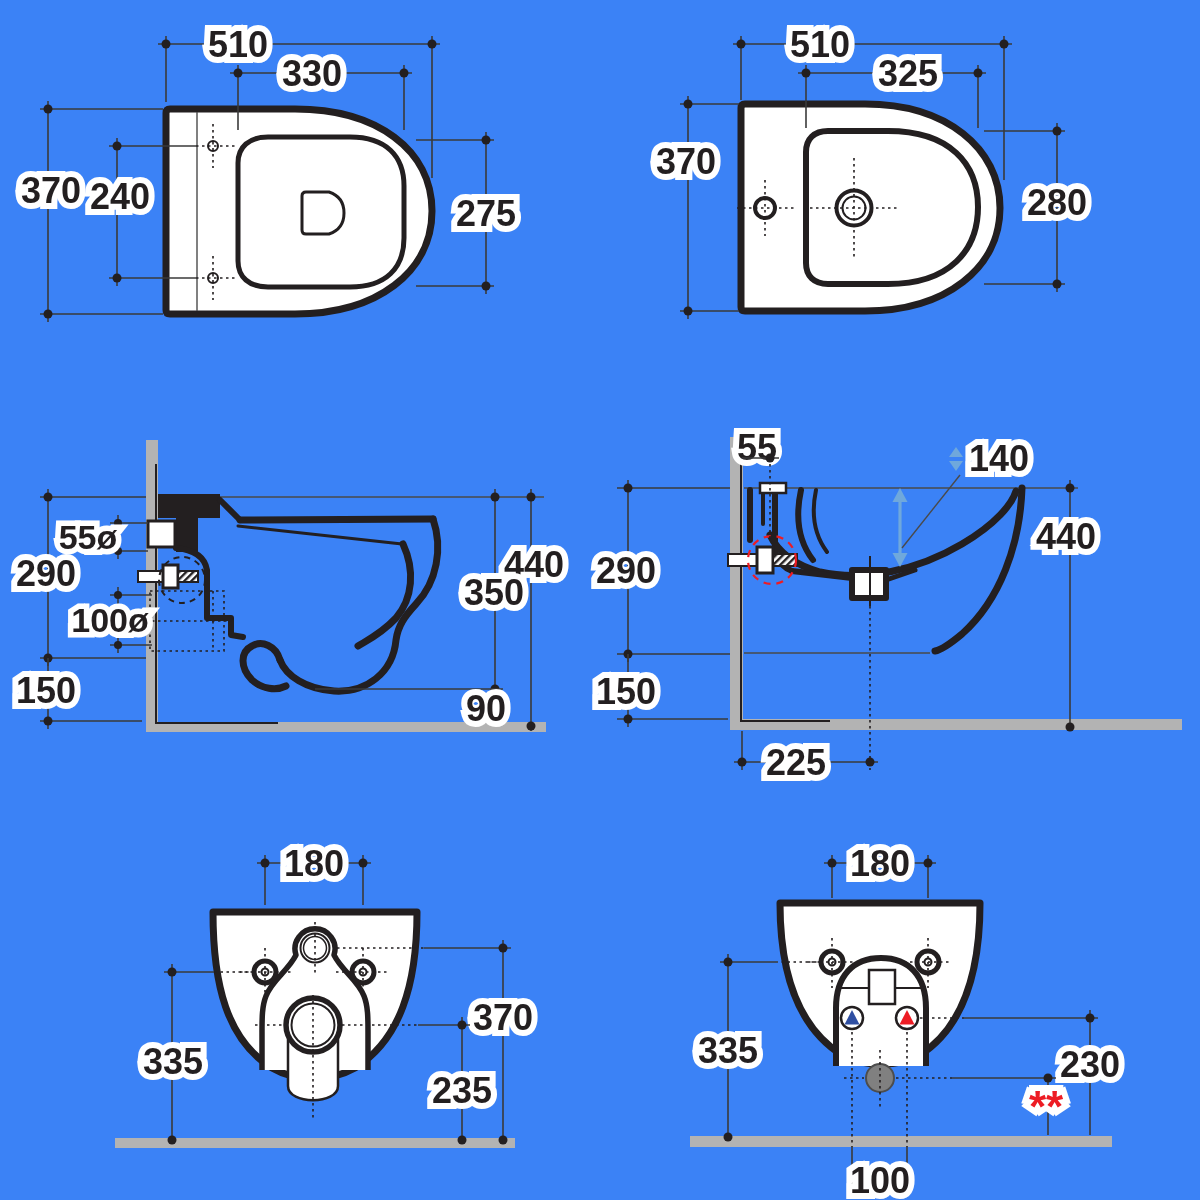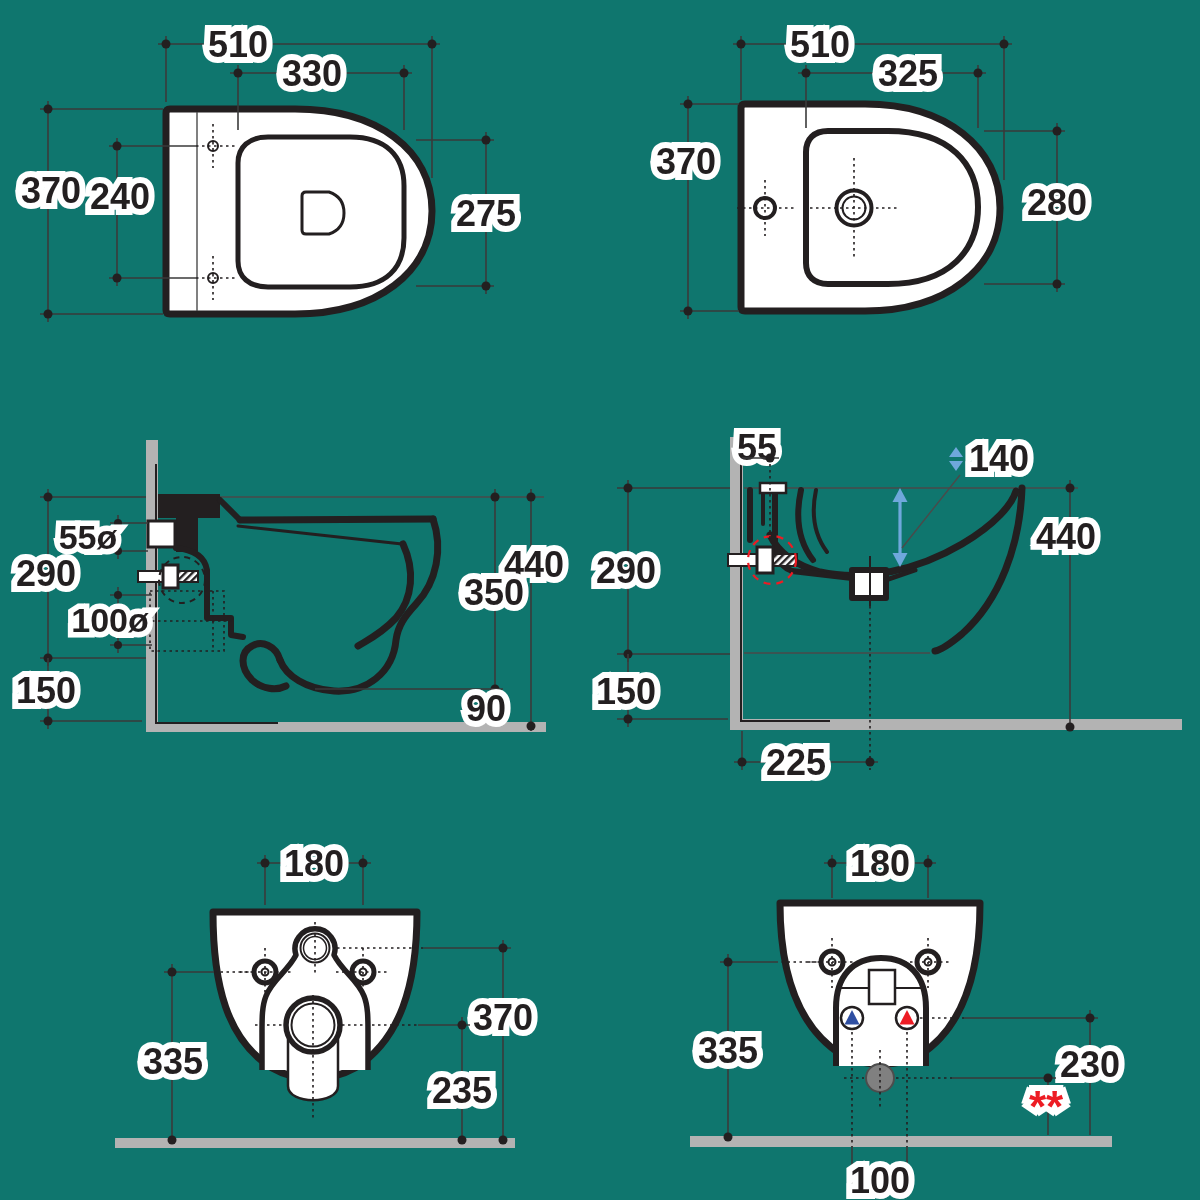--- a/index.html
+++ b/index.html
@@ -1,16 +1,16 @@
 <!DOCTYPE html>
 <html><head>
 <meta charset="utf-8">
 <style>
   html,body{margin:0;padding:0;background:#fff;}
-  .page{width:1200px;height:1200px;position:relative;background:#0f766e;
+  .page{width:1200px;height:1200px;position:relative;background:#3b82f6;
         font-family:"Liberation Sans","DejaVu Sans",sans-serif;}
   svg{display:block;}
   
   .o7{fill:none;stroke:#231f20;stroke-width:7;stroke-linejoin:round;stroke-linecap:round;}
   .o6{fill:none;stroke:#231f20;stroke-width:6;stroke-linejoin:round;stroke-linecap:round;}
   .o5{fill:none;stroke:#231f20;stroke-width:5;stroke-linejoin:round;stroke-linecap:round;}
   .o4{fill:none;stroke:#231f20;stroke-width:4;stroke-linejoin:round;stroke-linecap:round;}
   .o3{fill:none;stroke:#231f20;stroke-width:3;stroke-linejoin:round;stroke-linecap:round;}
   .w7{fill:#fff;stroke:#231f20;stroke-width:7;stroke-linejoin:round;}
   .w6{fill:#fff;stroke:#231f20;stroke-width:6;stroke-linejoin:round;}

